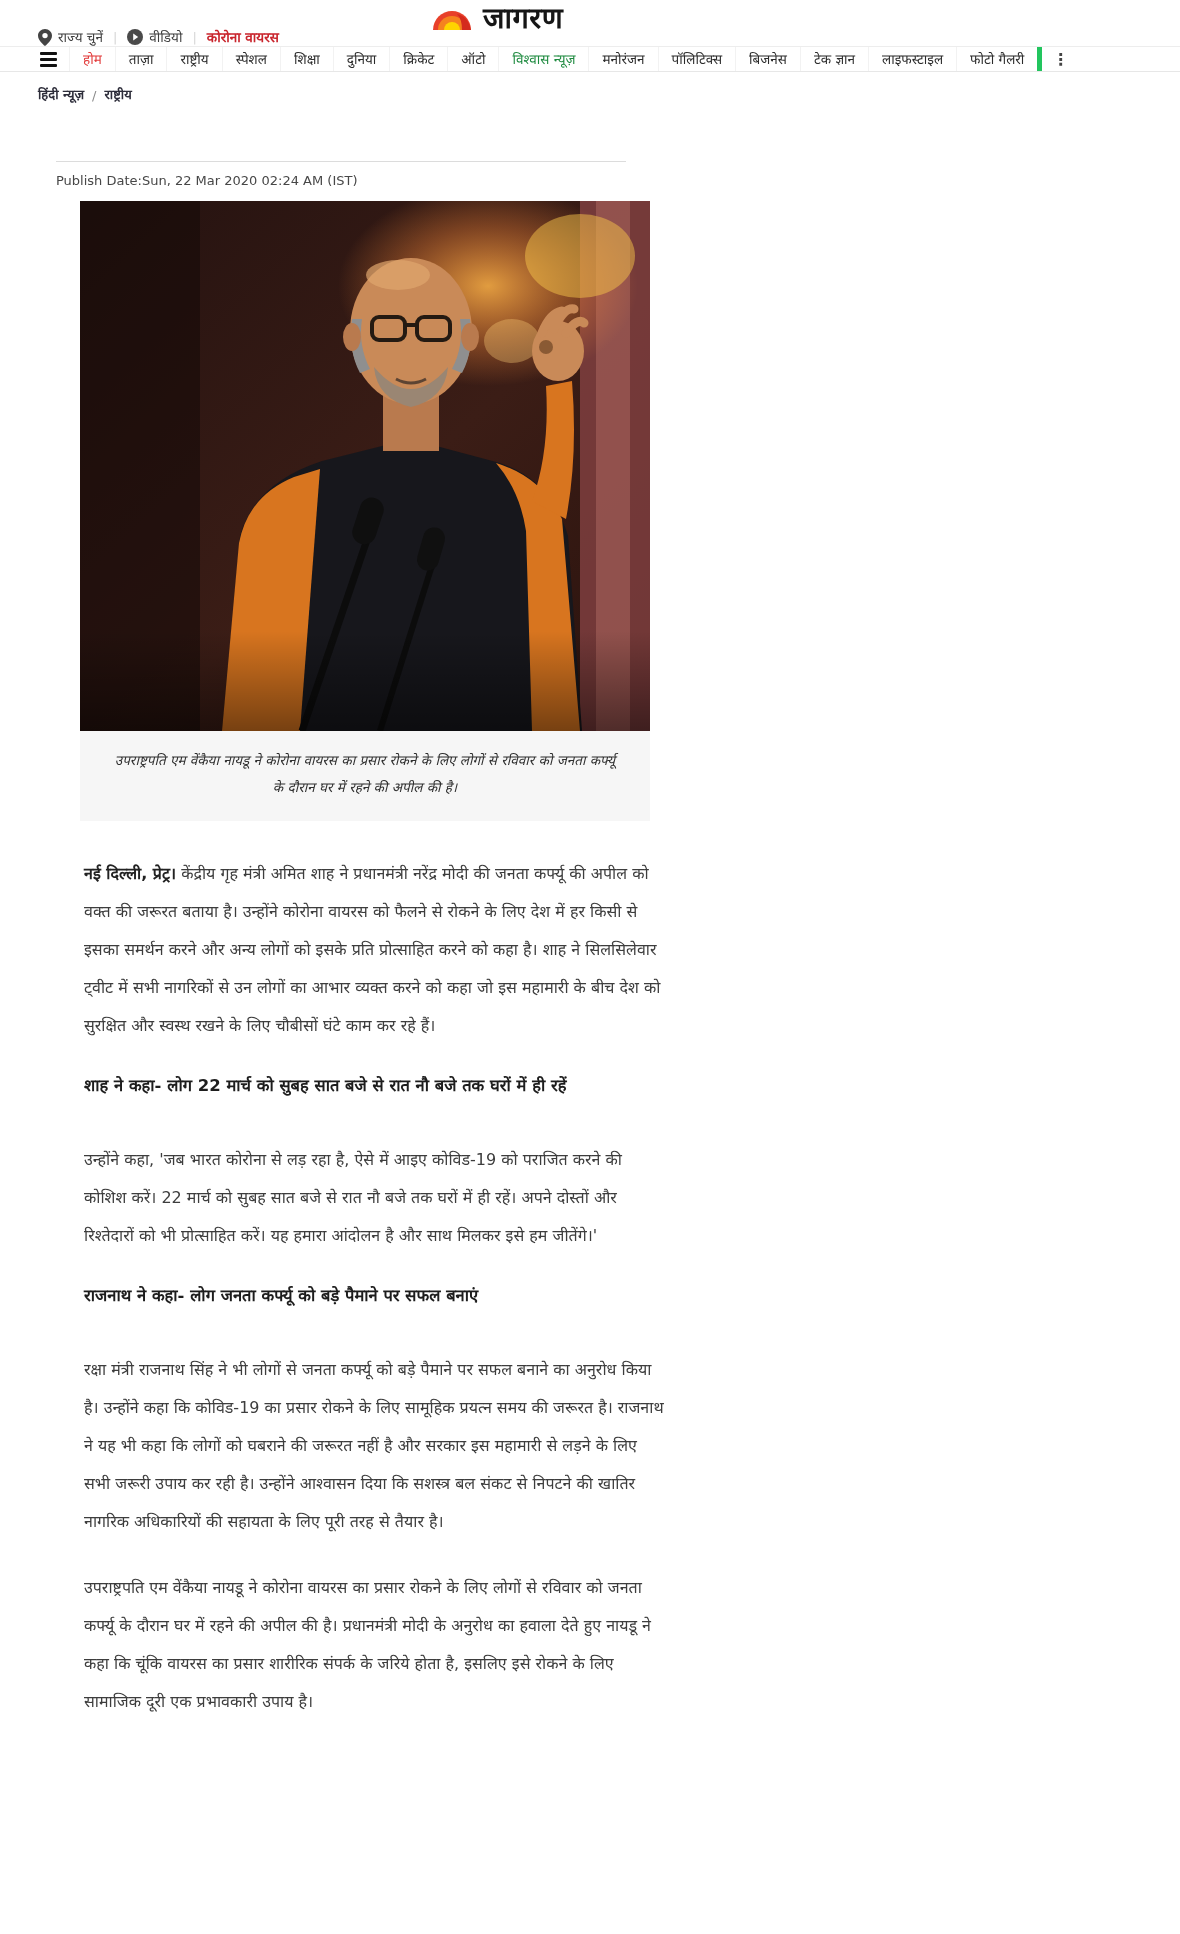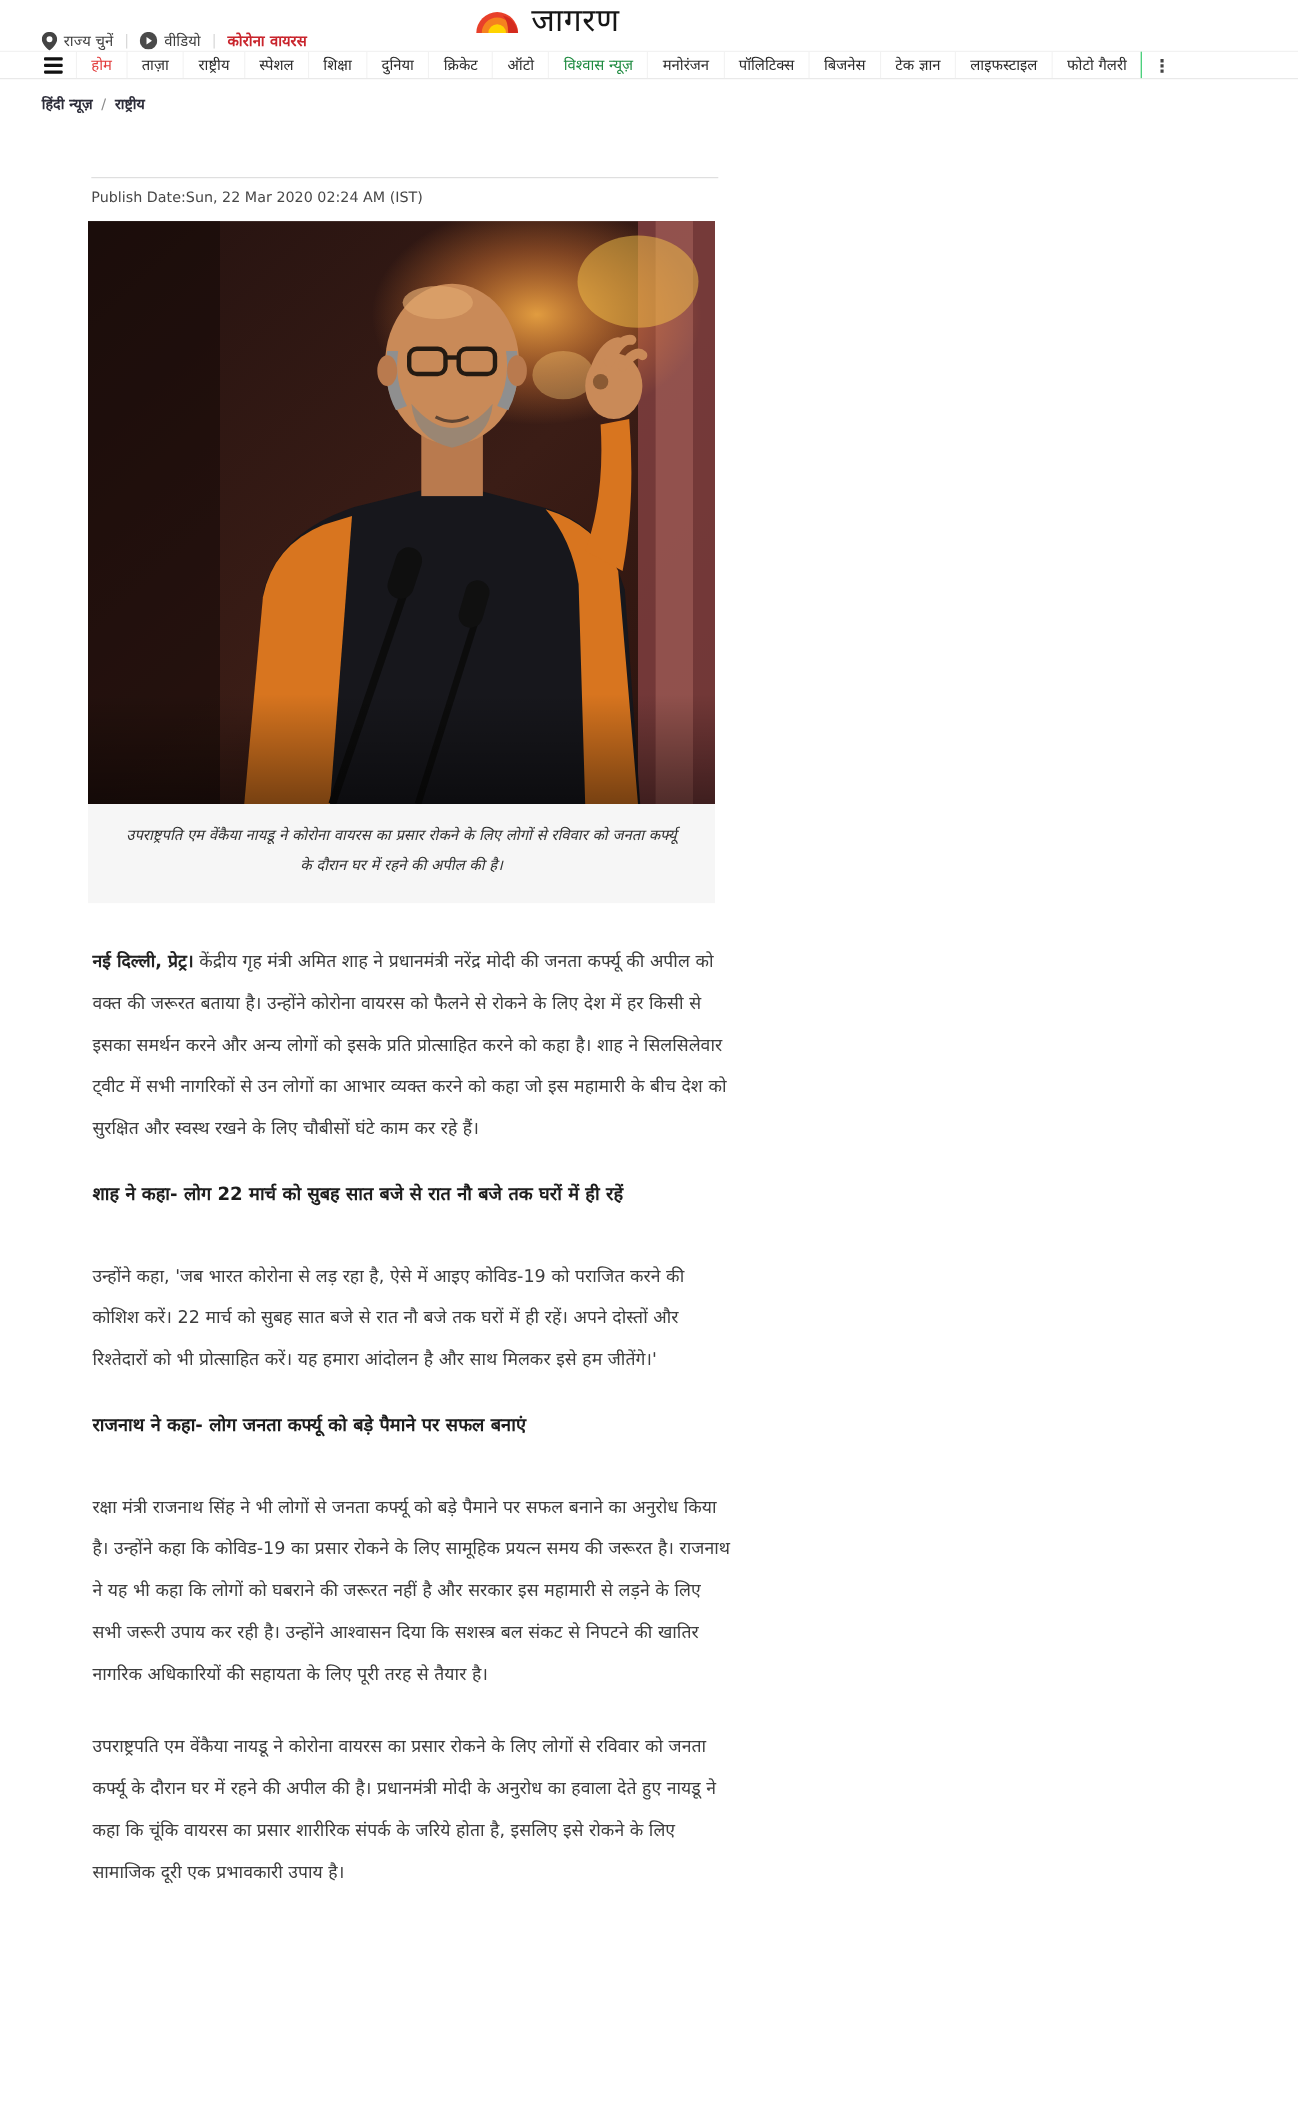--- a/index.html
+++ b/index.html
@@ -10,40 +10,40 @@
   }
 
   
   .topbar { height:46px; display:flex; align-items:flex-end; padding:0 38px; position:relative; background:#fff; }
   .topbar-left { display:flex; align-items:center; font-size:13.5px; color:#3e3e3e; }
   .tb-group { display:flex; align-items:center; gap:6px; cursor:pointer; }
   .tb-sep { color:#d7d7d7; margin:0 10px; font-size:13px; }
   .tb-corona { color:#c9252d; font-weight:700; }
   .pin-icon svg, .play-icon svg { display:block; }
   .logo { position:absolute; left:432px; top:4px; display:flex; align-items:flex-end; gap:7px; cursor:pointer; }
-  .logo-text { font-size:29px; font-weight:400; color:#161616; letter-spacing:.5px; line-height:1; padding-bottom:2px; }
+  .logo-text { font-size:29px; font-weight:700; color:#161616; letter-spacing:.5px; line-height:1; padding-bottom:2px; }
 
   
   .nav { height:26px; border-top:1px solid #ededed; border-bottom:1px solid #e7e7e7; display:flex; align-items:stretch; padding:0 28px; }
   .hamburger { display:flex; flex-direction:column; justify-content:center; gap:3px; padding:0 12px; cursor:pointer; }
   .hamburger span { display:block; width:17px; height:3px; background:#111; border-radius:1px; }
   .nav-item { display:flex; align-items:center; padding:0 13px; border-left:1px solid #f2f2f2; font-size:13.5px; color:#2b2b2b; text-decoration:none; white-space:nowrap; cursor:pointer; }
-  .nav-item:last-of-type { border-right:1px solid #22c55e; }
+  .nav-item:last-of-type { border-right:5px solid #22c55e; }
   .nav-red { color:#e23b3b; }
   .nav-green { color:#1d8a3f; }
   .nav-more { display:flex; align-items:center; padding:0 10px; font-size:16px; font-weight:700; color:#444; cursor:pointer; letter-spacing:0; }
 
   
   .breadcrumb { padding:13px 38px 0; font-size:13px; font-weight:700; color:#2d2d3a; display:flex; gap:8px; align-items:flex-end; }
   .crumb { cursor:pointer; }
   .crumb-sep { color:#8a8a8a; font-weight:400; }
 
   
   .headline { margin:52px 38px 0; width:880px; font-size:27px; line-height:40px; font-weight:700; color:#161616; }
-  .meta { margin:58px 0 0 83px; width:570px; border-top:1px solid #dcdcdc; padding-top:11px; font-size:13px; color:#474747; }
+  .meta { margin:58px 0 0 56px; width:570px; border-top:1px solid #dcdcdc; padding-top:11px; font-size:13px; color:#474747; }
   .figure { margin:13px 0 0 80px; width:570px; }
   .hero { display:block; width:570px; height:530px; }
   .caption { background:#f6f6f6; padding:16px 34px 20px; font-size:13.5px; font-style:italic; text-align:center; line-height:2.0; color:#2e2e2e; }
 
   .body-col { margin:34px 0 0 84px; width:580px; font-size:16px; line-height:38px; color:#3d3d3d; }
   .body-col p { margin:0 0 28px; }
   .lead { font-weight:700; color:#222; }
   .subhead { font-size:16.5px; font-weight:700; color:#1d1d1d; line-height:26px; margin:0 0 42px; }
 </style>
 </head>

